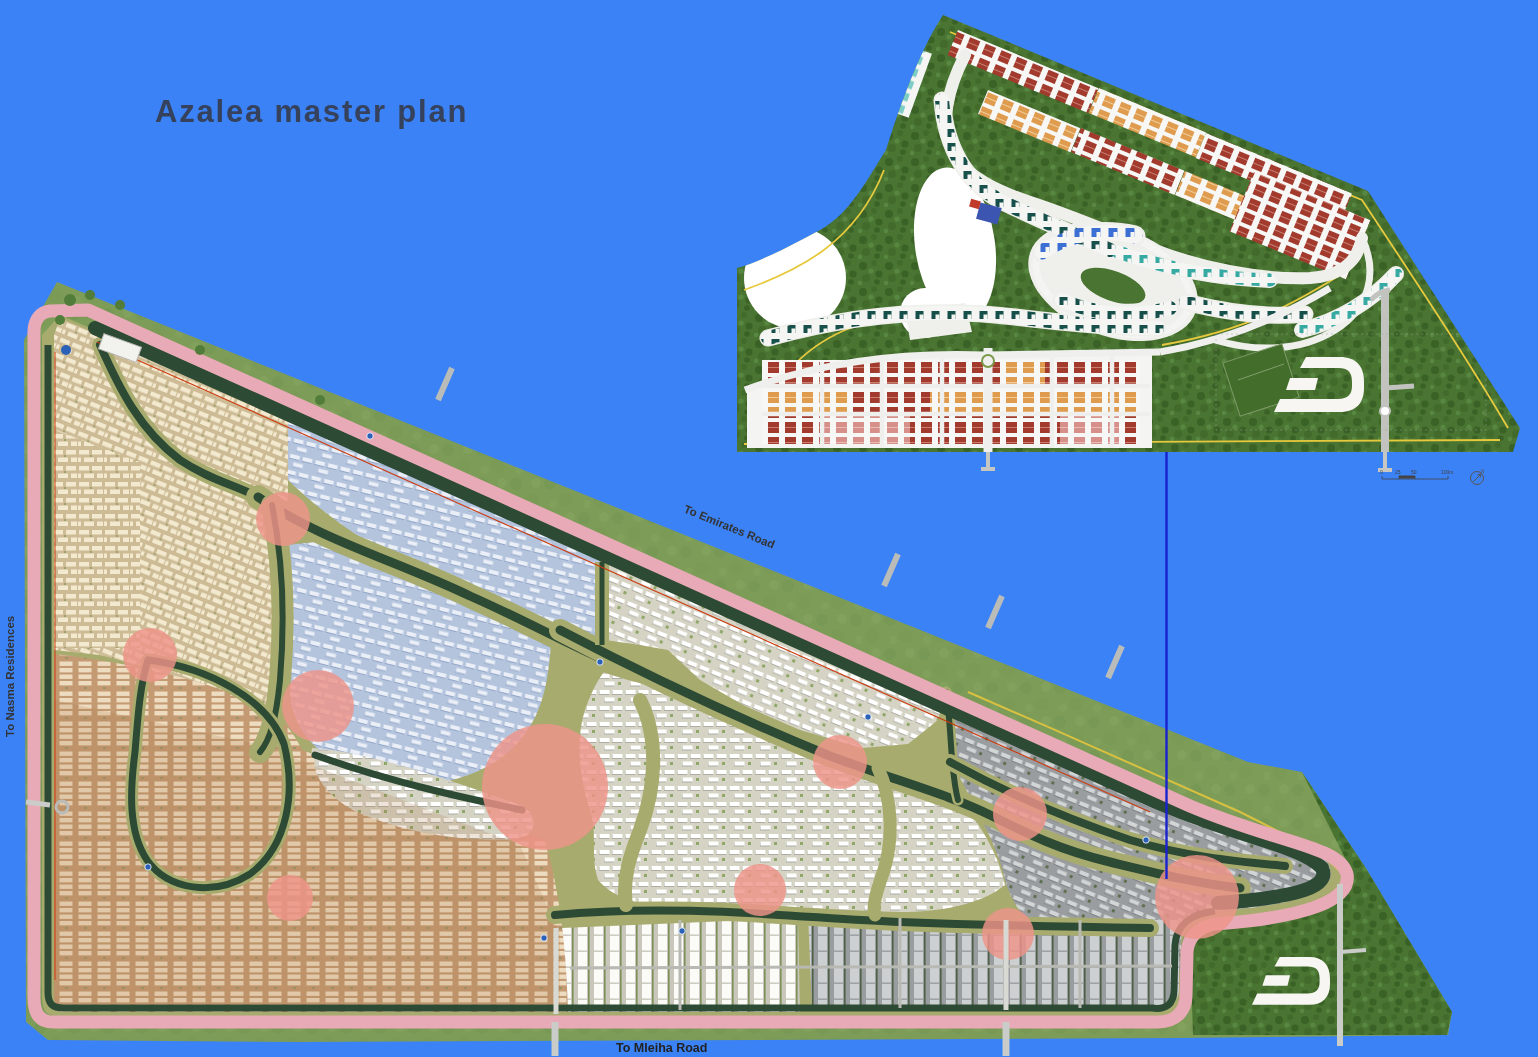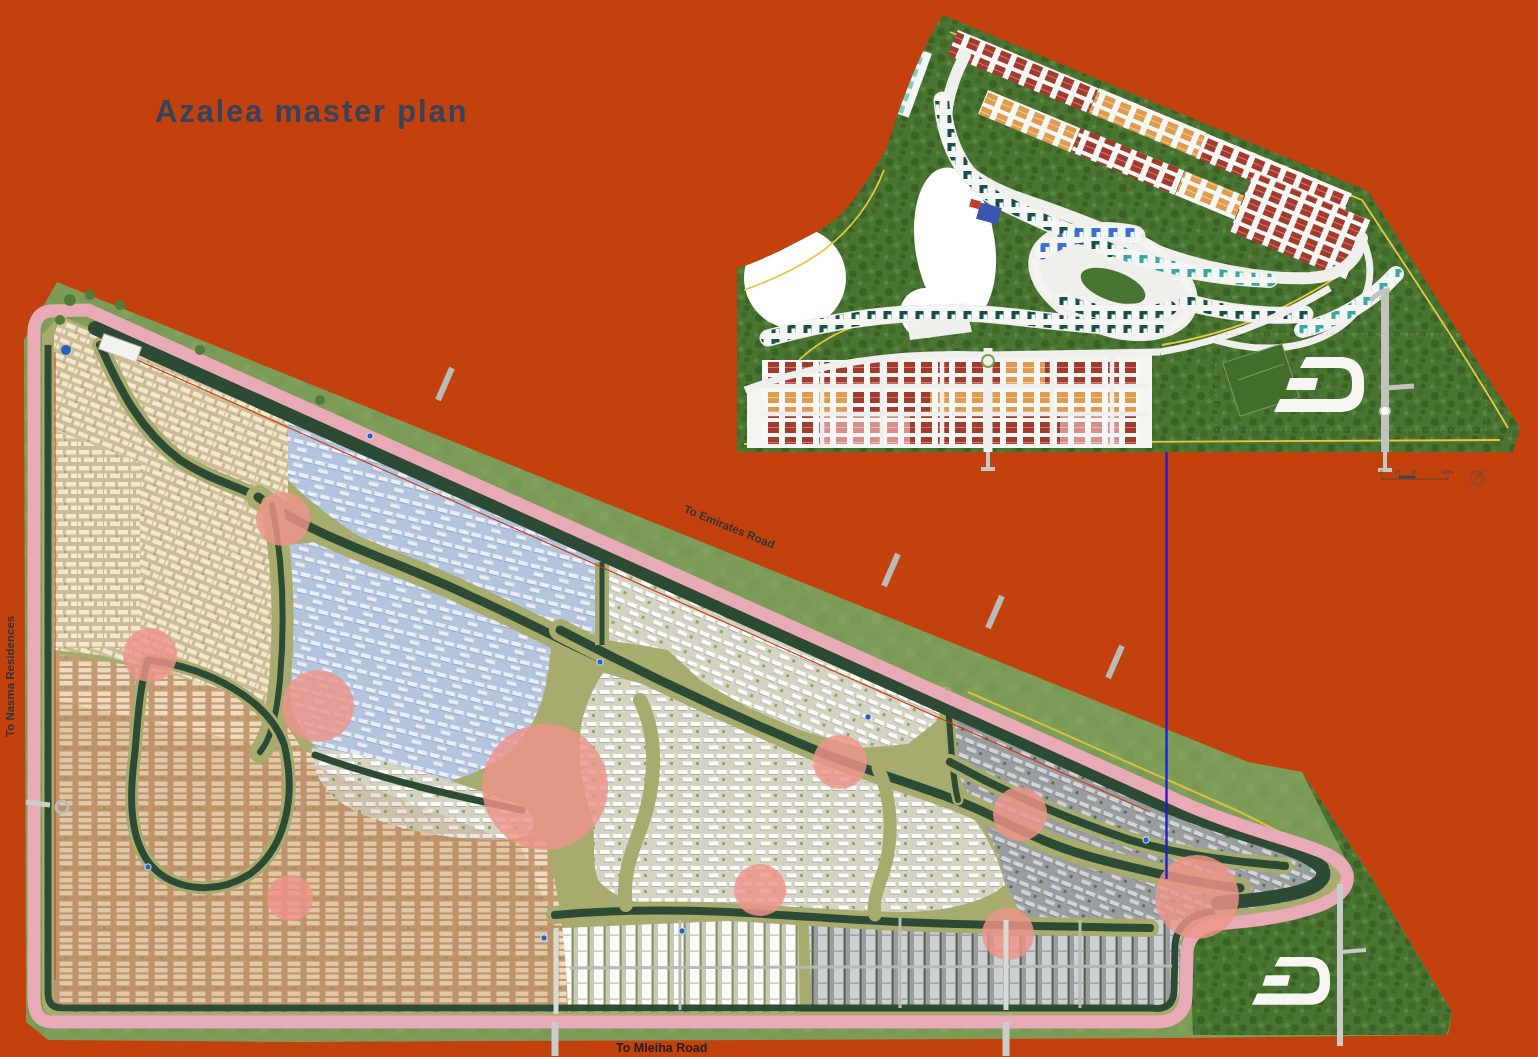--- a/index.html
+++ b/index.html
@@ -1,16 +1,16 @@
 <!DOCTYPE html>
 <html><head>
 <meta charset="utf-8">
 <style>
 html,body{margin:0;padding:0;background:#ffffff;}
-#page{position:relative;width:1538px;height:1057px;overflow:hidden;background:#c2410c;font-family:"Liberation Sans",sans-serif;}
+#page{position:relative;width:1538px;height:1057px;overflow:hidden;background:#3b82f6;font-family:"Liberation Sans",sans-serif;}
 </style>
 </head>
 <body>
 <div id="page">
 <svg width="1538" height="1057" viewBox="0 0 1538 1057">
 <defs>
 <pattern id="grassTex" width="34" height="34" patternUnits="userSpaceOnUse">
  <rect width="34" height="34" fill="#7c9c58"></rect>
  <circle cx="6" cy="8" r="6" fill="#789855"></circle>
  <circle cx="22" cy="24" r="7" fill="#7a9a56"></circle>

